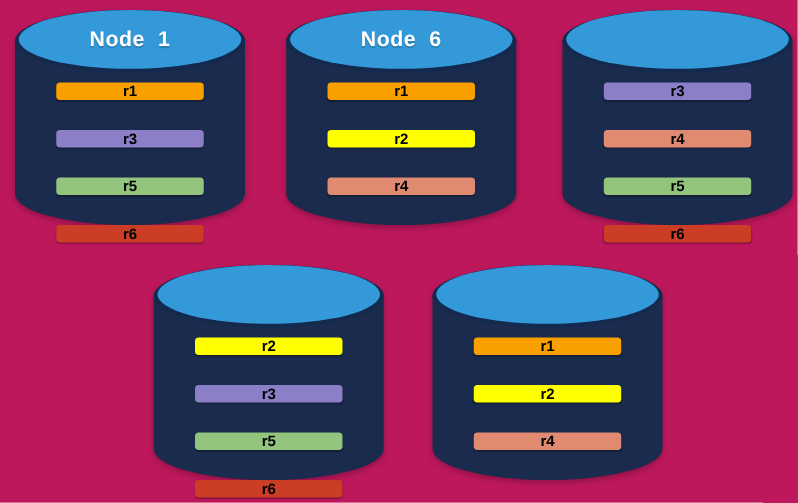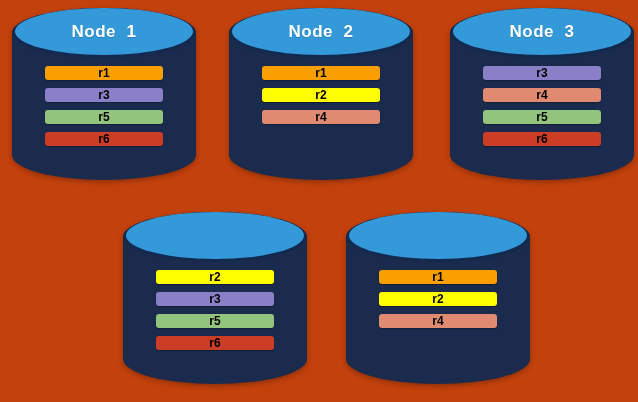--- a/index.html
+++ b/index.html
@@ -11,21 +11,21 @@
     width: 638px;
     height: 402px;
     position: relative;
     overflow: hidden;
     font-family: "Liberation Sans", sans-serif;
   }
   #canvas {
     position: relative;
     width: 638px;
     height: 402px;
-    background: #c2410c;
+    background: #be185d;
   }
   .node {
     position: absolute;
   }
   
   .cyl-body {
     position: absolute;
     left: 0;
     top: 0;
     width: 100%;
@@ -70,21 +70,21 @@
     white-space: pre;
     text-shadow: 0 1px 1px rgba(0,0,0,0.18);
   }
   .replicas {
     position: absolute;
     left: 0;
     width: 100%;
     display: flex;
     flex-direction: column;
     align-items: center;
-    gap: 8px;
+    gap: 24px;
   }
   .replica {
     width: 64.5%;
     height: 14px;
     border-radius: 3px;
     display: flex;
     align-items: center;
     justify-content: center;
     font-size: 12px;
     font-weight: bold;
@@ -106,32 +106,31 @@
         <div class="replica" style="background: rgb(249, 160, 0);">r1</div>
         <div class="replica" style="background: rgb(139, 127, 199);">r3</div>
         <div class="replica" style="background: rgb(146, 196, 125);">r5</div>
         <div class="replica" style="background: rgb(204, 61, 38);">r6</div>
       </div>
     </div>
     <div class="node" style="left: 229px; top: 8px; width: 184px; height: 172px;">
       <div class="cyl-body"></div>
       <div class="cyl-rim"></div>
       <div class="cyl-top"></div>
-      <div class="node-label">Node  2</div>
+      <div class="node-label">Node  6</div>
       <div class="replicas" style="top: 58px;">
         <div class="replica" style="background: rgb(249, 160, 0);">r1</div>
         <div class="replica" style="background: rgb(255, 255, 0);">r2</div>
         <div class="replica" style="background: rgb(224, 138, 114);">r4</div>
       </div>
     </div>
     <div class="node" style="left: 450px; top: 8px; width: 184px; height: 172px;">
       <div class="cyl-body"></div>
       <div class="cyl-rim"></div>
       <div class="cyl-top"></div>
-      <div class="node-label">Node  3</div>
       <div class="replicas" style="top: 58px;">
         <div class="replica" style="background: rgb(139, 127, 199);">r3</div>
         <div class="replica" style="background: rgb(224, 138, 114);">r4</div>
         <div class="replica" style="background: rgb(146, 196, 125);">r5</div>
         <div class="replica" style="background: rgb(204, 61, 38);">r6</div>
       </div>
     </div>
     <div class="node" style="left: 123px; top: 212px; width: 184px; height: 172px;">
       <div class="cyl-body"></div>
       <div class="cyl-rim"></div>

